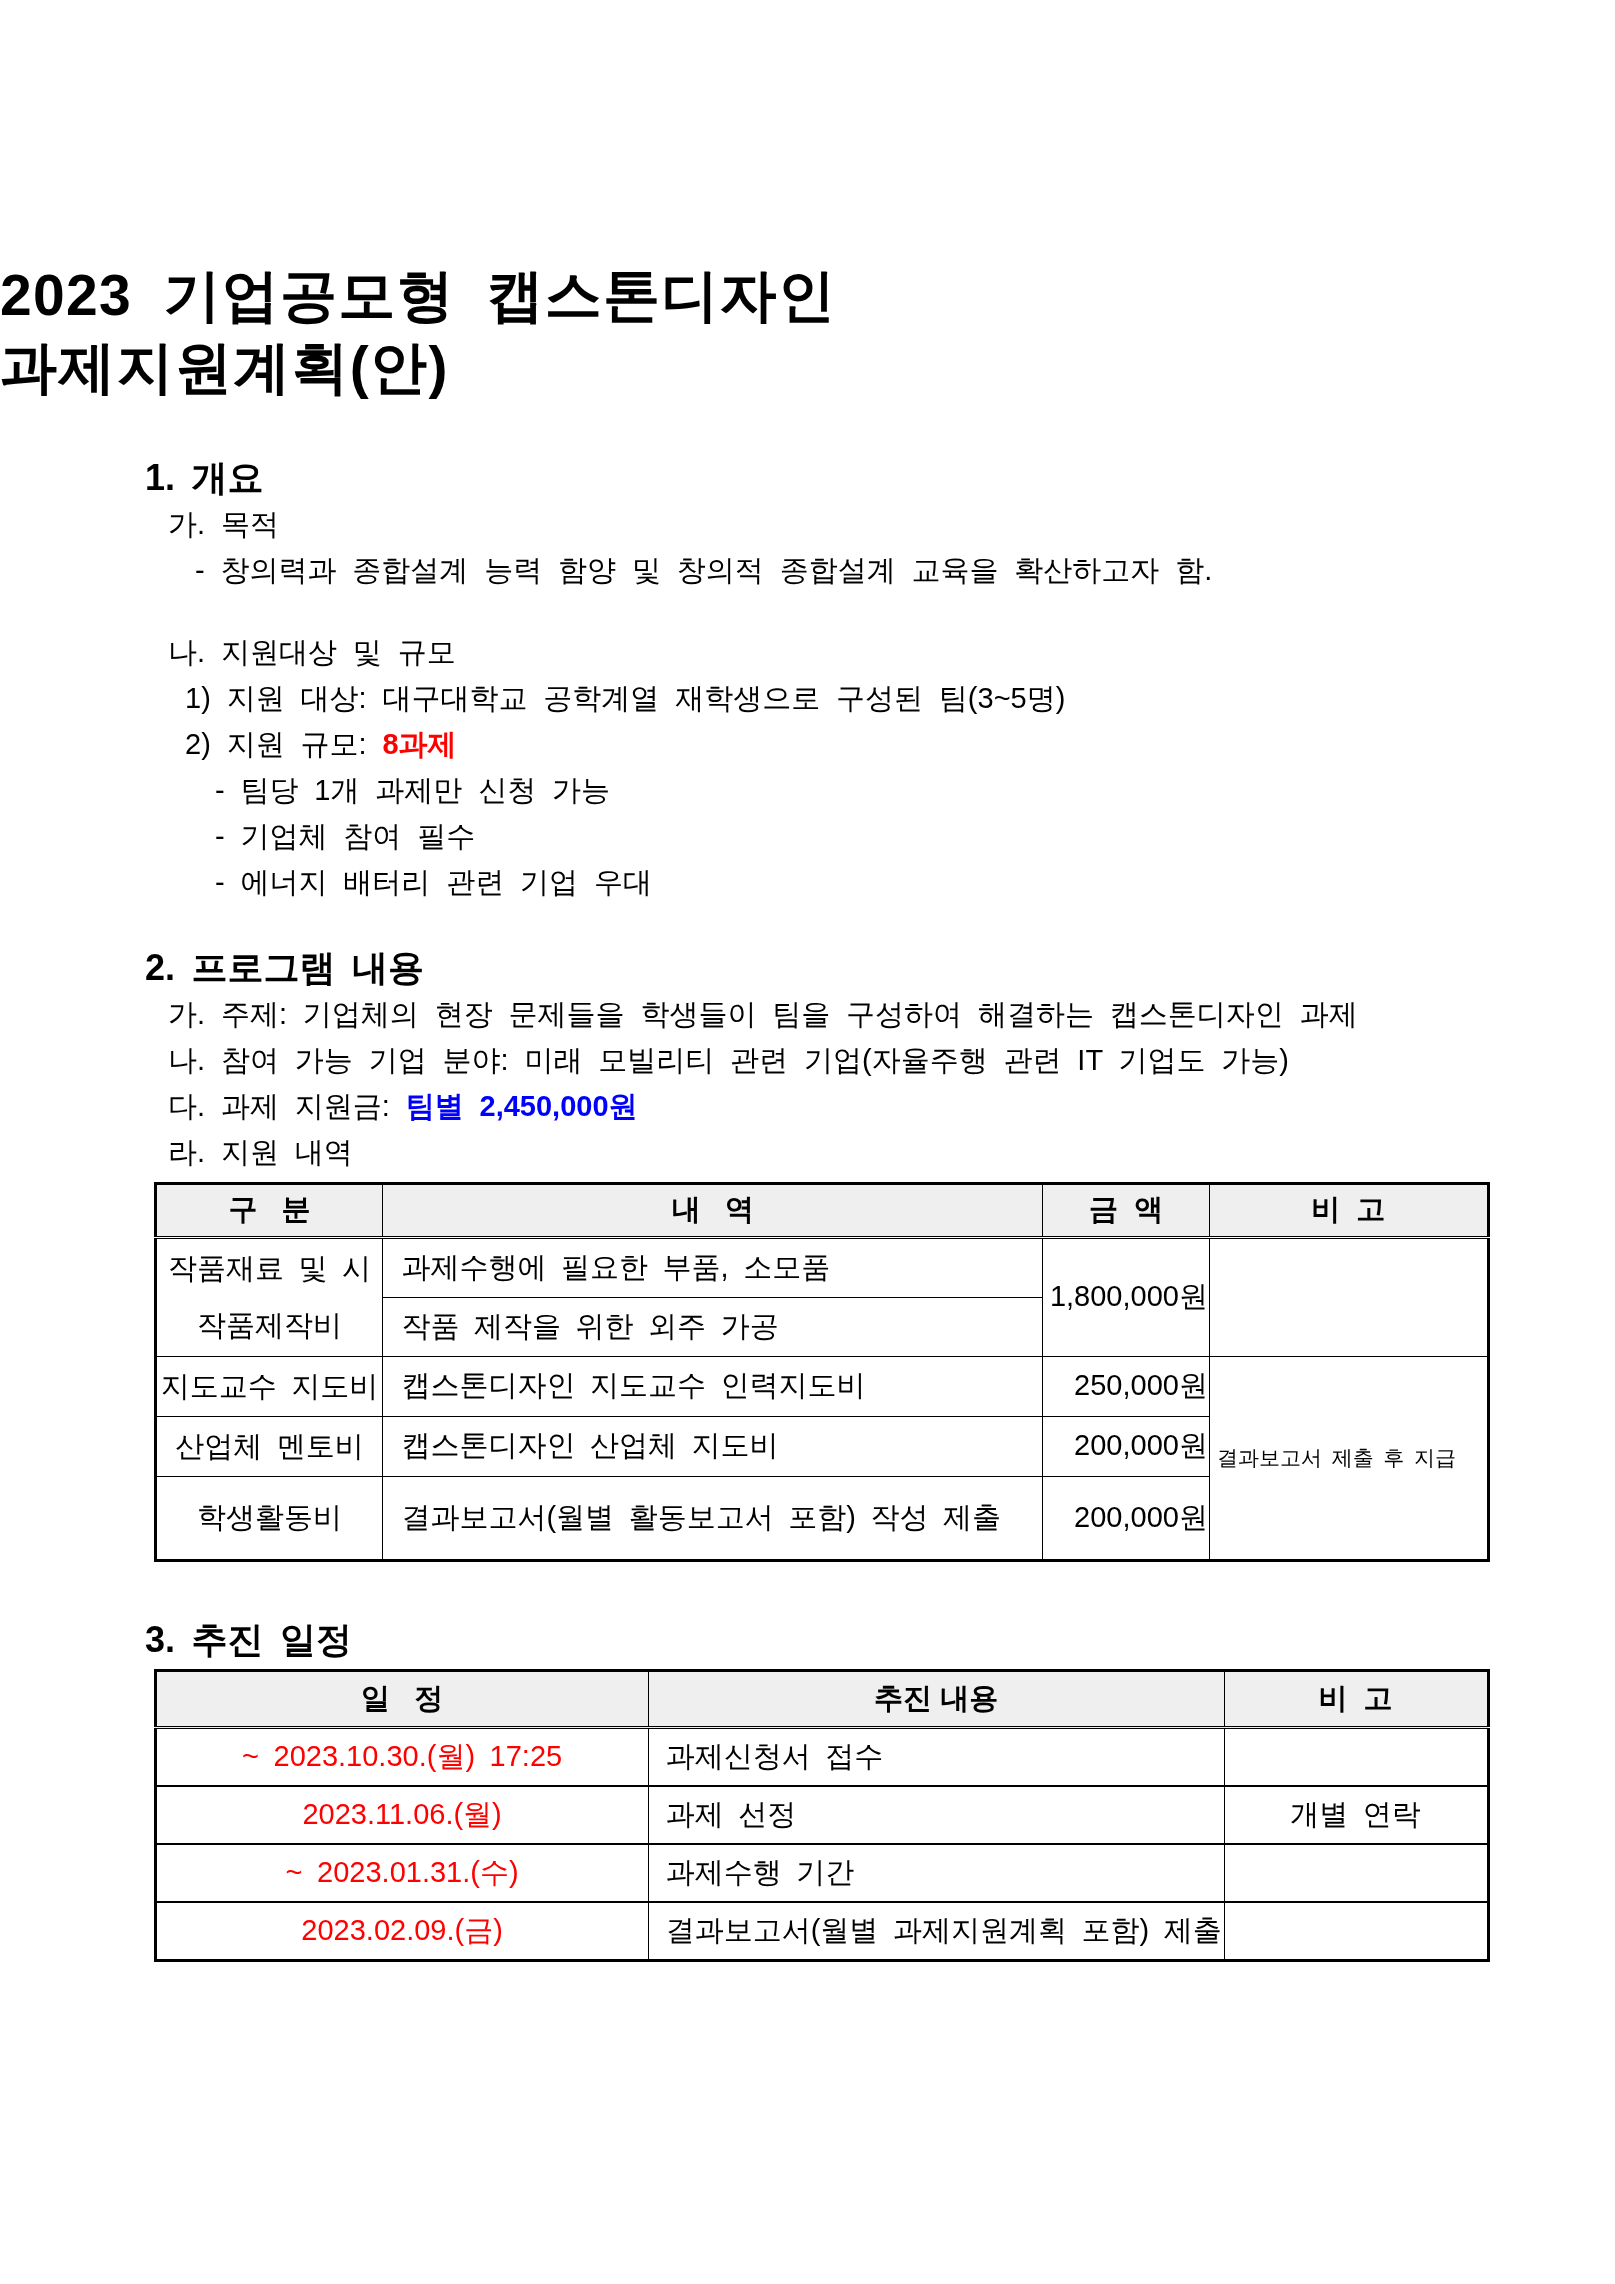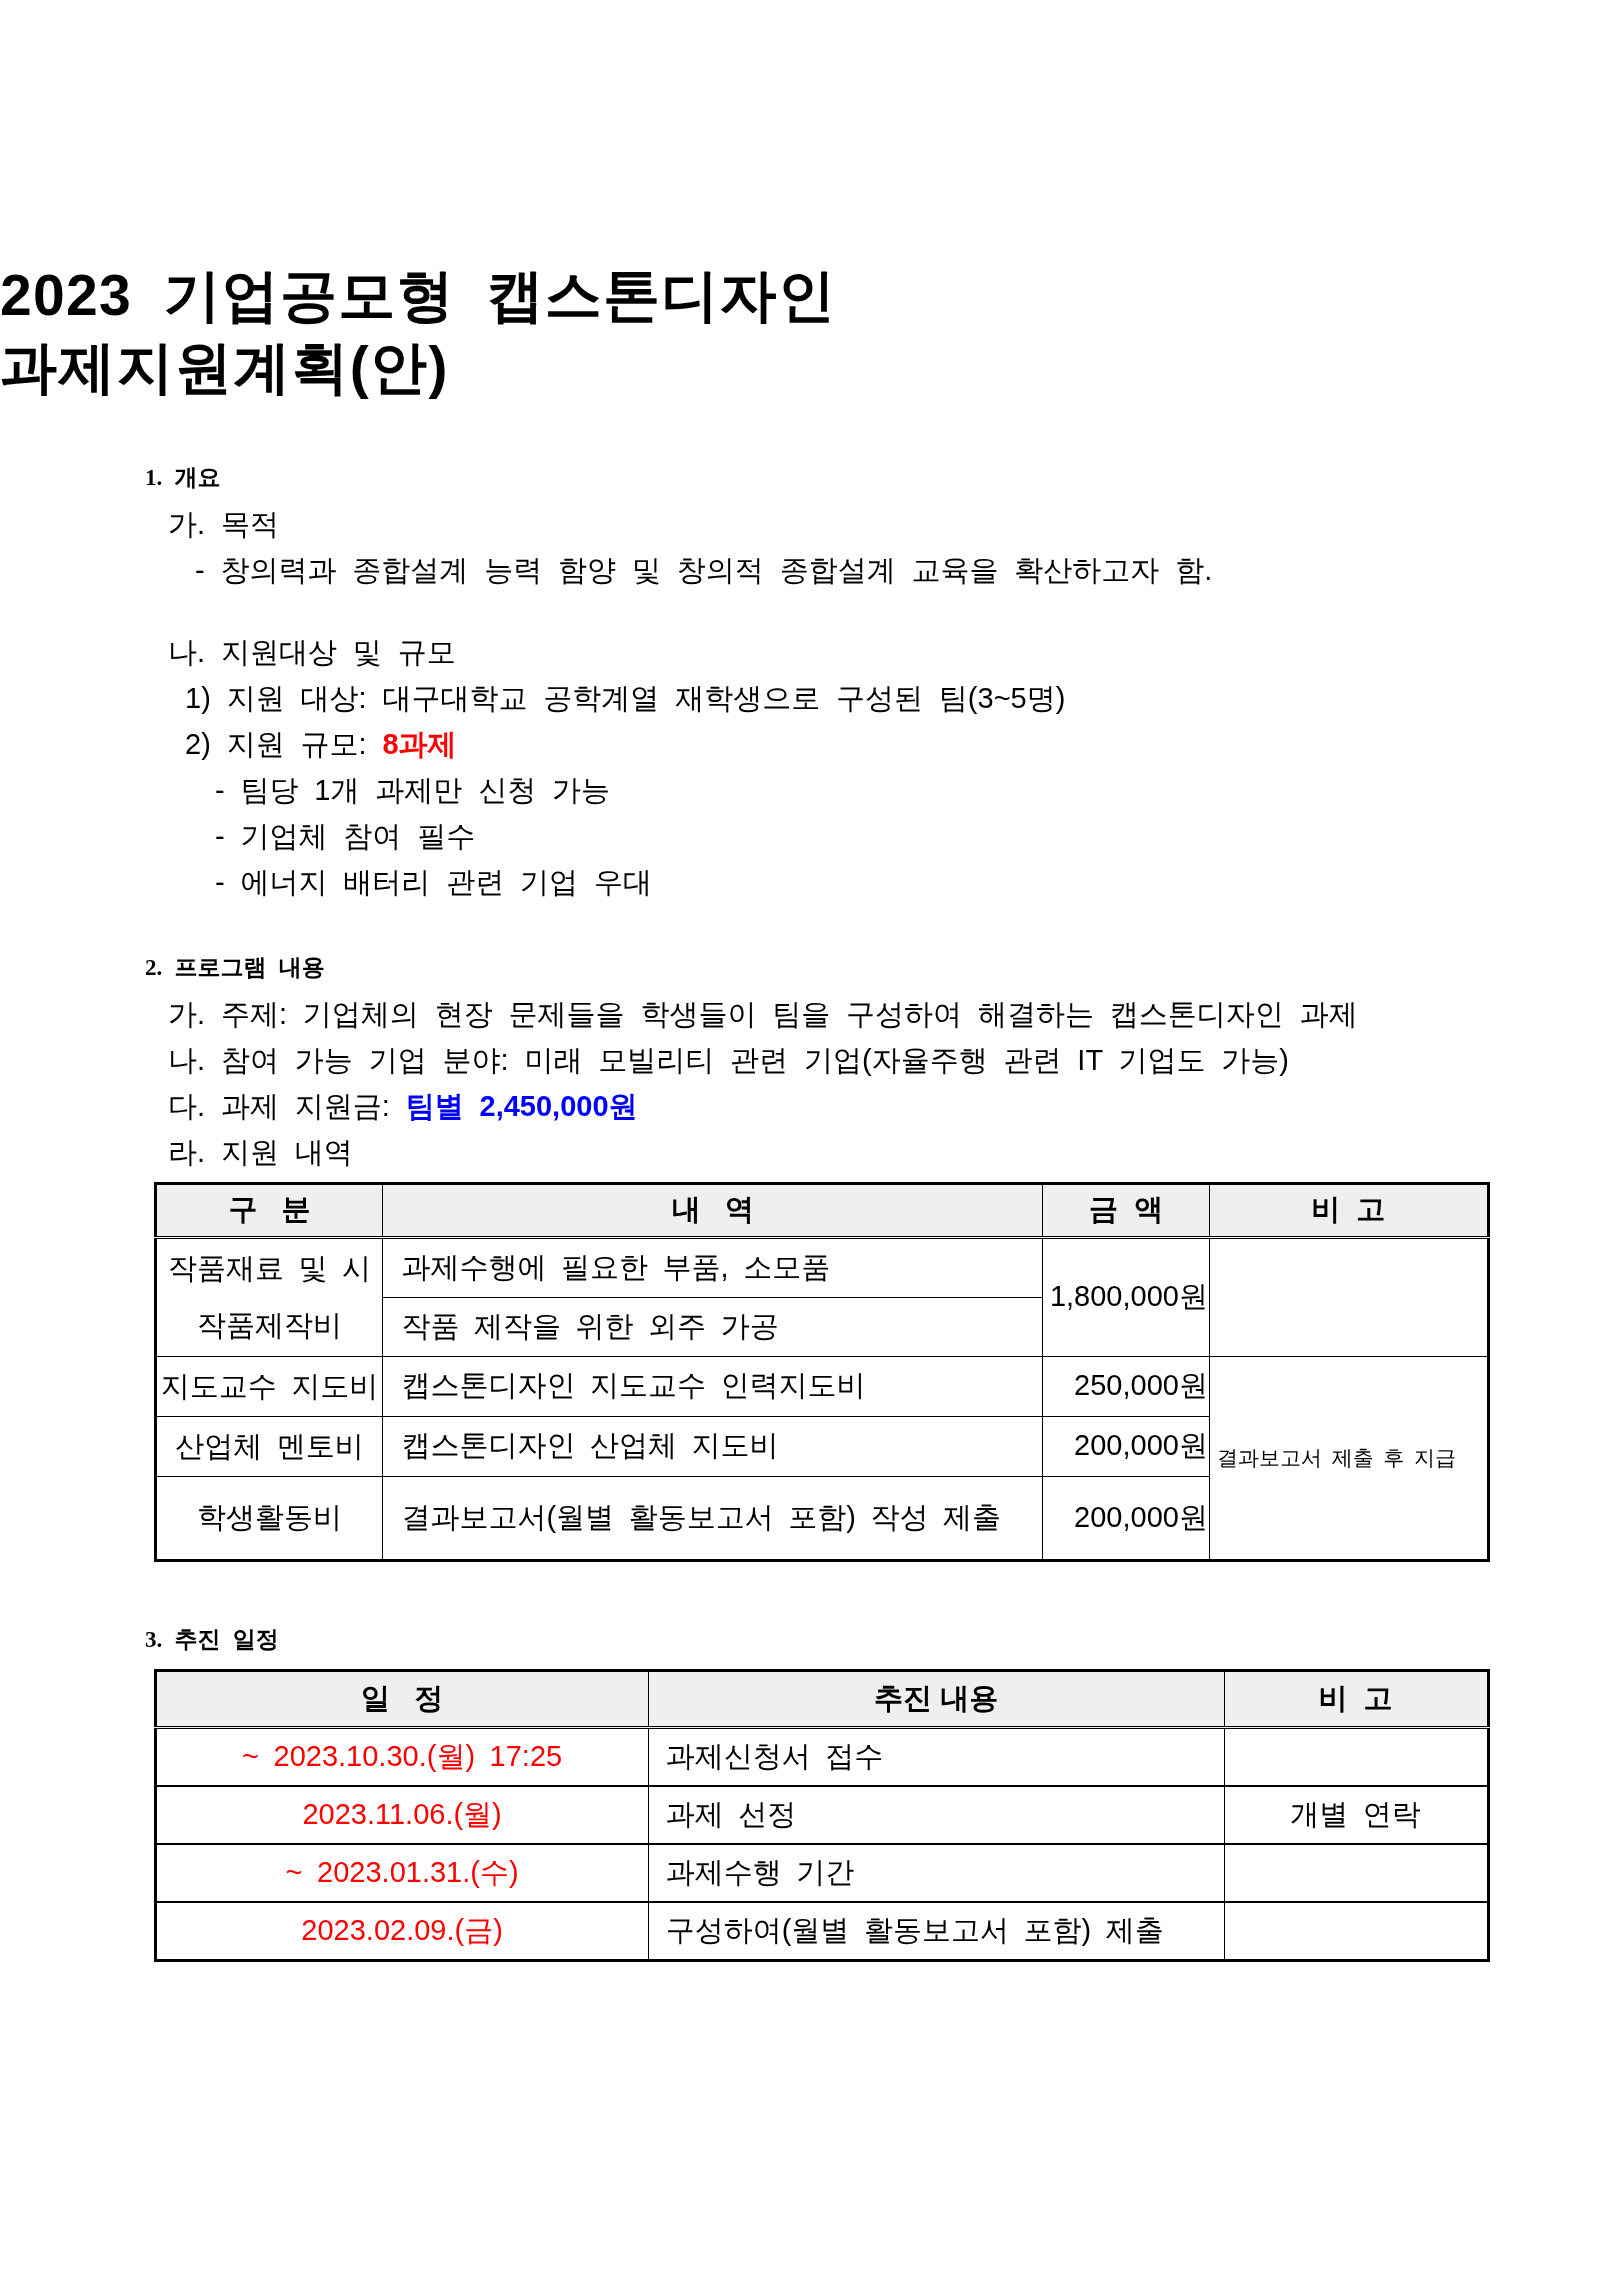--- a/index.html
+++ b/index.html
@@ -22,25 +22,24 @@
     letter-spacing:1.3px;
     word-spacing:14.3px;
   }
   .line{
     font-size:29px;
     line-height:46px;
     word-spacing:7.8px;
     white-space:nowrap;
   }
   .sec-heading{
-    font-size:23px;
+    font-size:36px;
     font-weight:bold;
     line-height:46px;
     word-spacing:6.5px;
-    font-family:Liberation Serif, serif;
   }
   .sec1-heading{margin-top:52px;}
   .sec2-heading{margin-top:40px;}
   .sec3-heading{margin-top:55px;}
   .ind-a{margin-left:23px;}
   .ind-num{margin-left:40px;}
   .ind-dash1{margin-left:50px;}
   .ind-dash2{margin-left:70px;}
   .gap-before{margin-top:36px;}
   .red{color:#ff0000;font-weight:bold;}
@@ -175,20 +174,20 @@
       <td class="cont">과제 선정</td>
       <td class="note">개별 연락</td>
     </tr>
     <tr>
       <td class="date">~ 2023.01.31.(수)</td>
       <td class="cont">과제수행 기간</td>
       <td class="note"></td>
     </tr>
     <tr>
       <td class="date">2023.02.09.(금)</td>
-      <td class="cont">구성하여(월별 활동보고서 포함) 제출</td>
+      <td class="cont">결과보고서(월별 과제지원계획 포함) 제출</td>
       <td class="note"></td>
     </tr>
   </tbody>
     </table>
 
 </div>
 
 
 </body></html>

